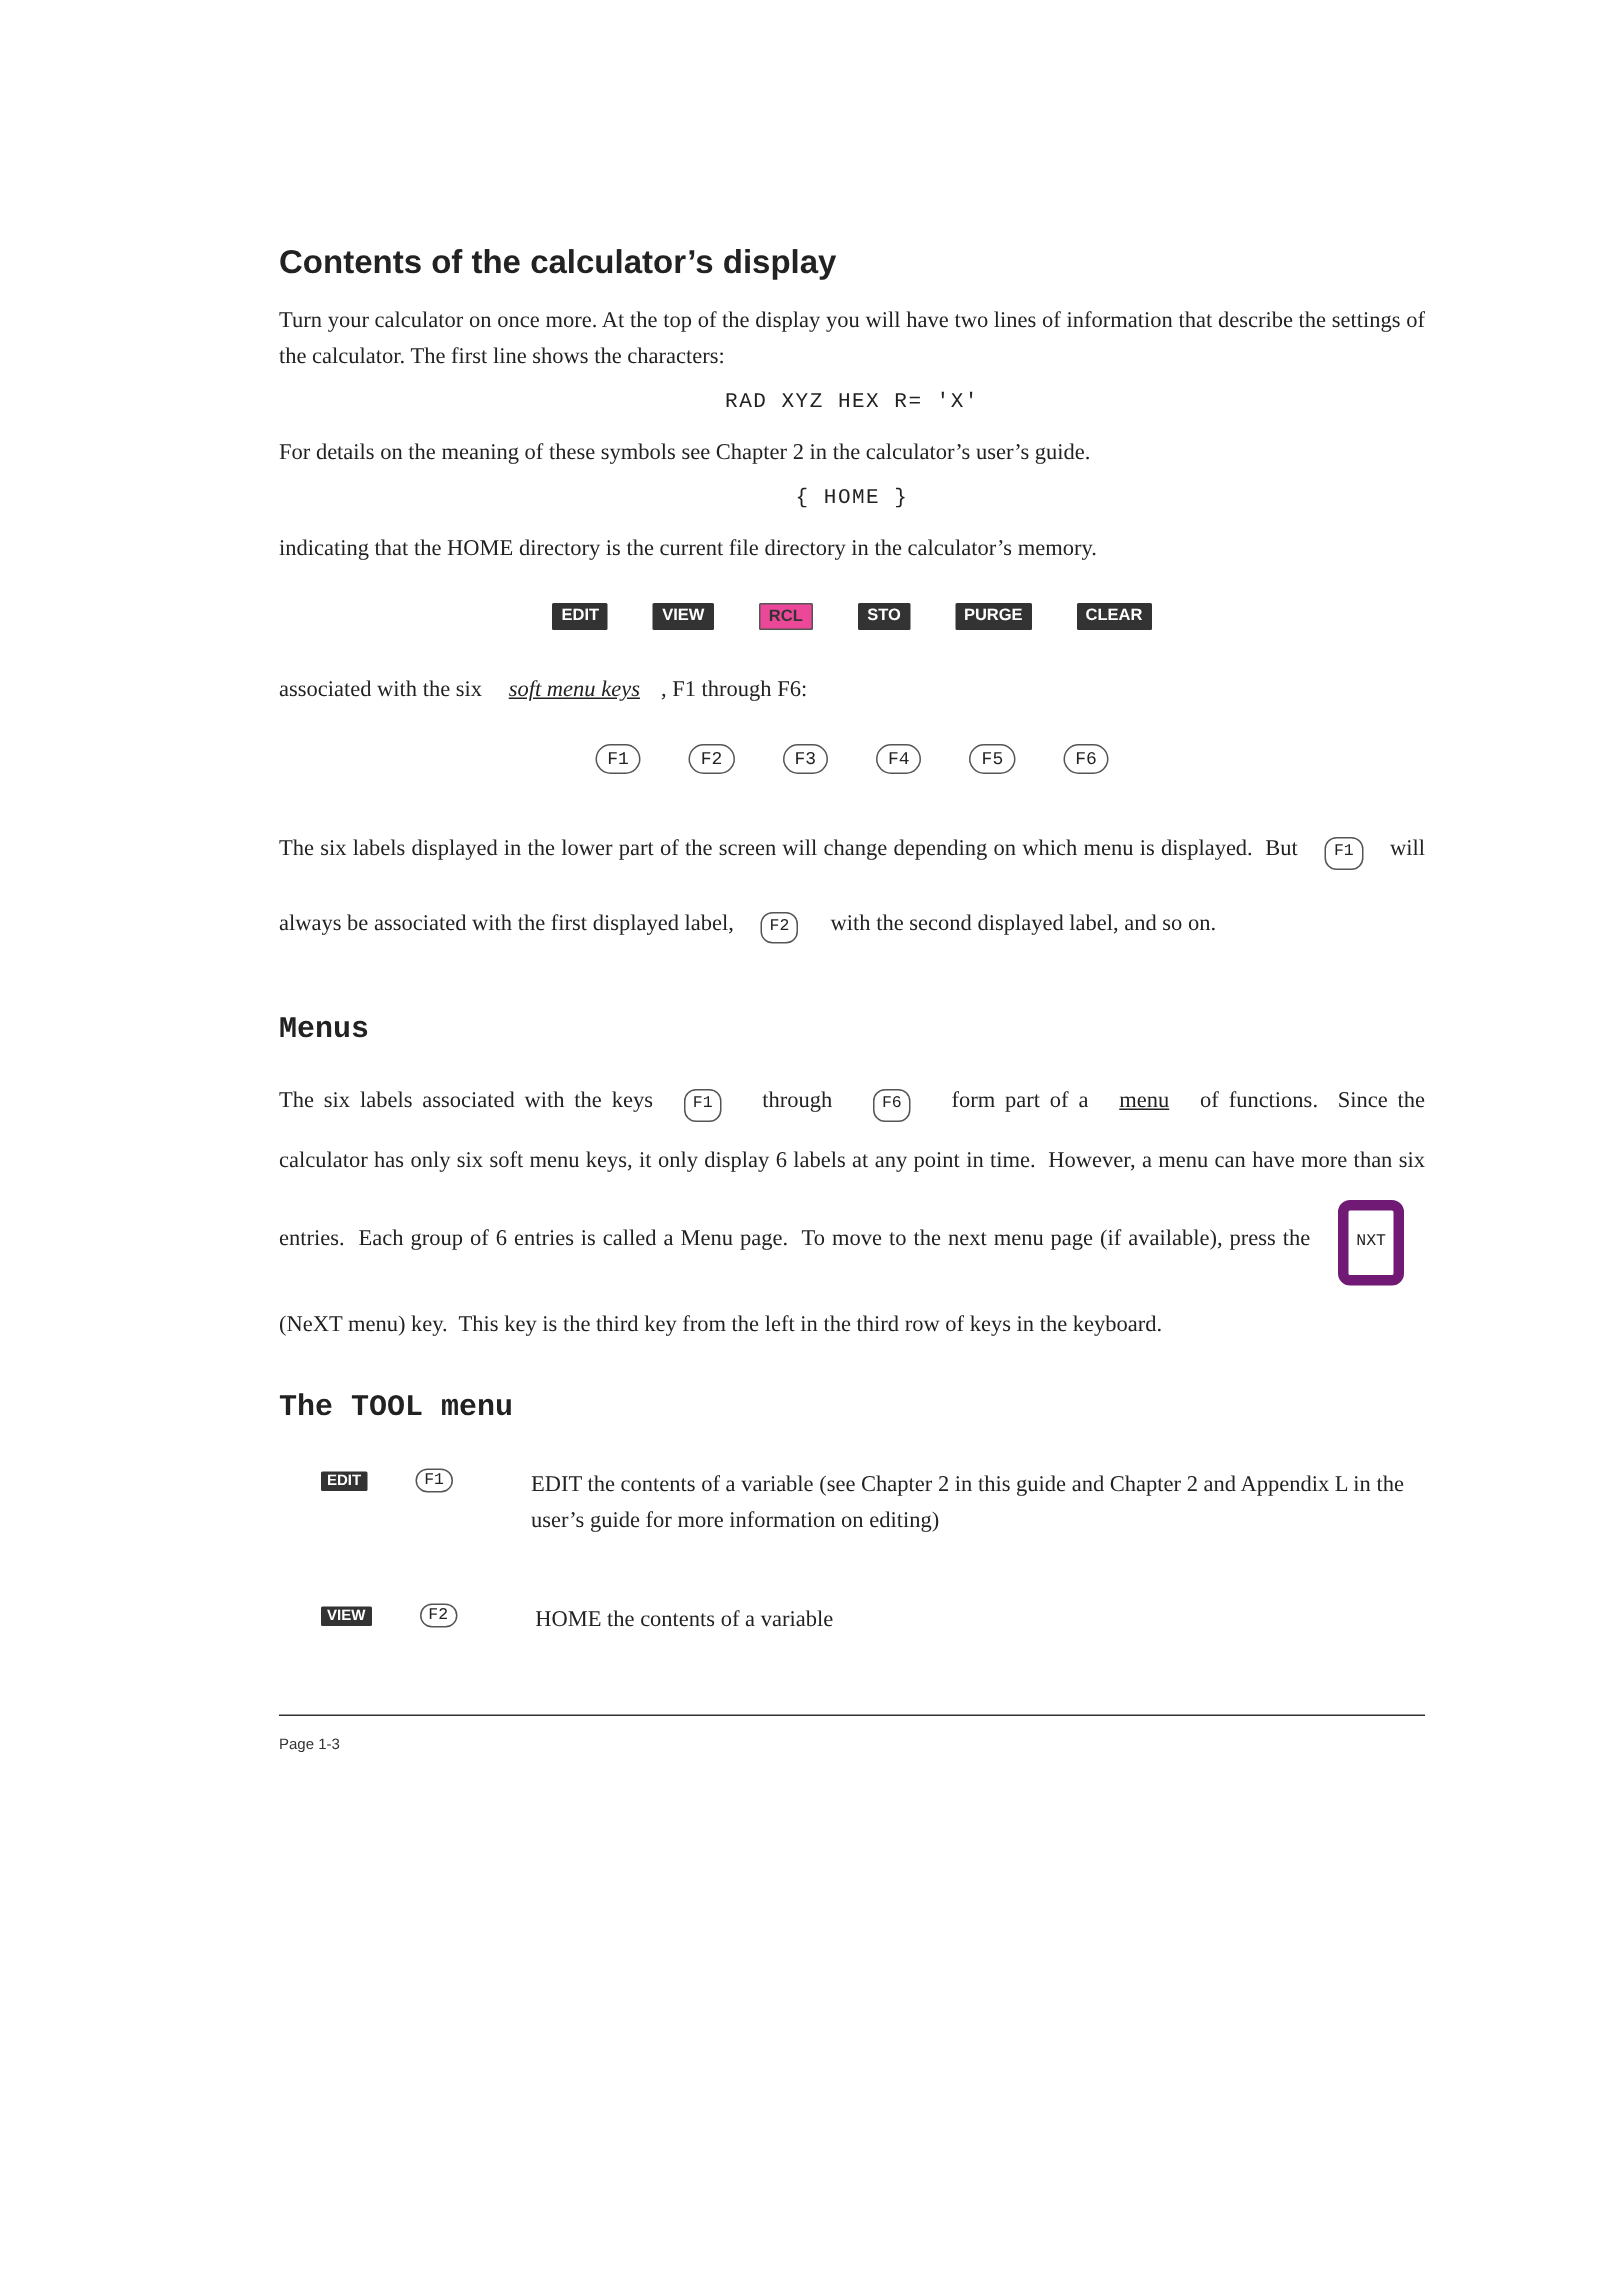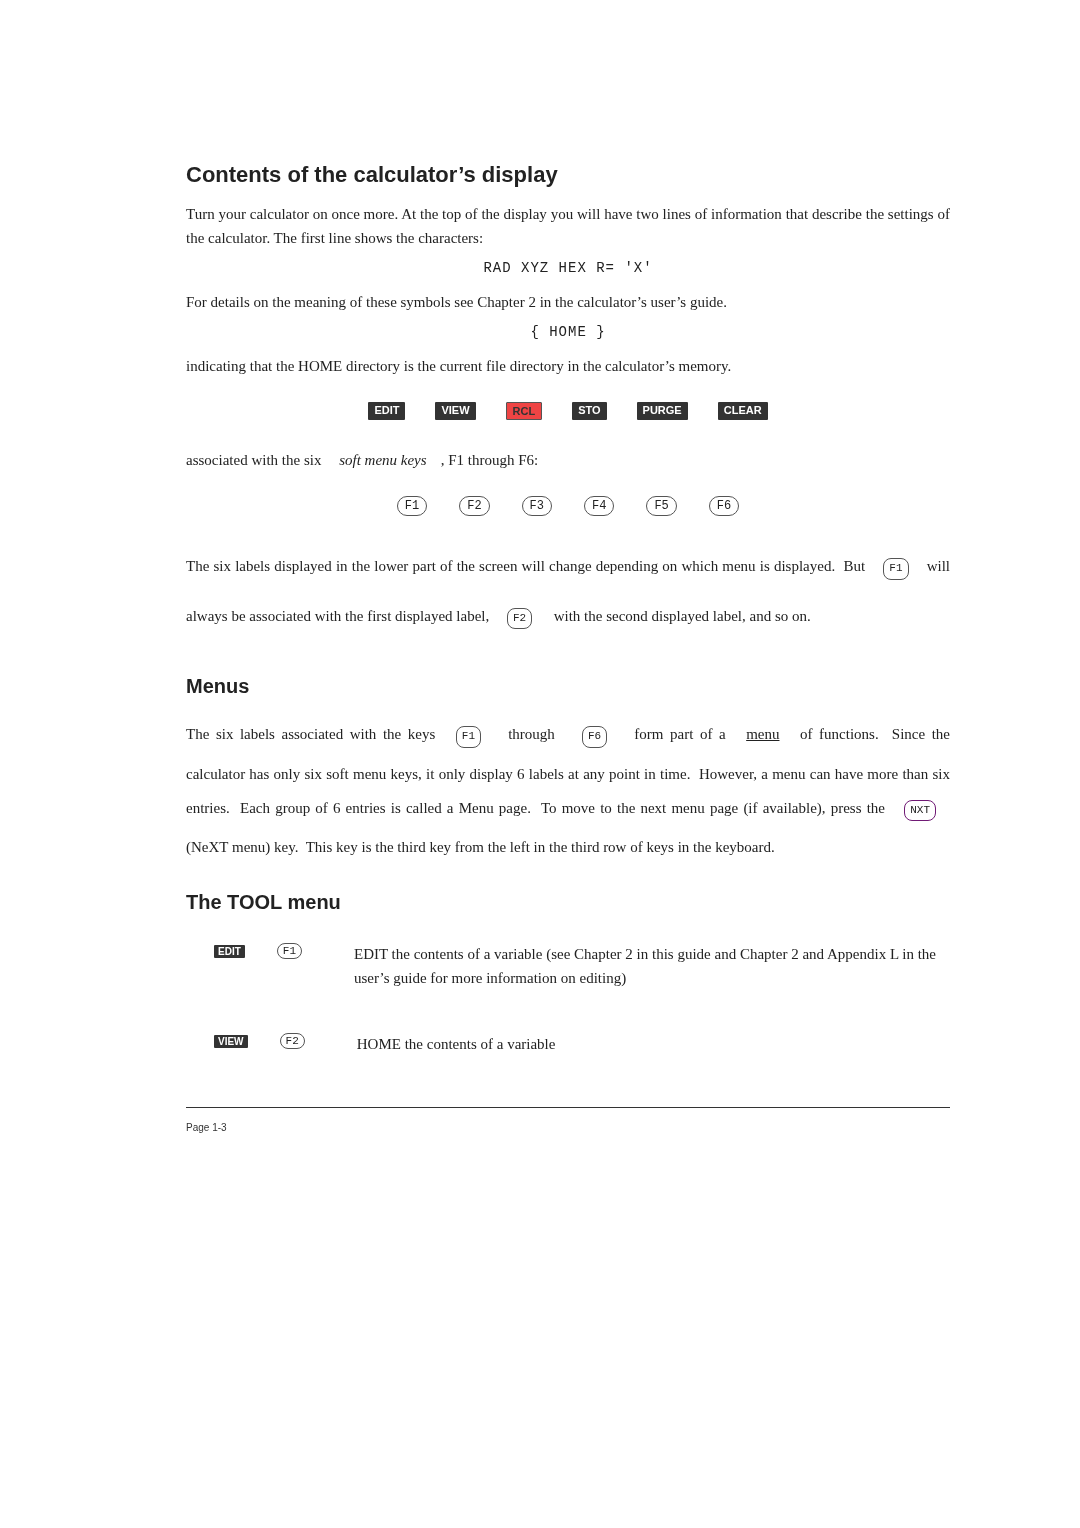--- a/index.html
+++ b/index.html
@@ -16,21 +16,21 @@
 
     h2 {
       font-family: 'Arial', sans-serif;
       font-size: 22px;
       font-weight: bold;
       margin-bottom: 14px;
       margin-top: 0;
     }
 
     h3 {
-      font-family: Liberation Sans, sans-serif;
+      font-family: Liberation Mono, monospace;
       font-size: 20px;
       font-weight: bold;
       margin-bottom: 12px;
       margin-top: 32px;
     }
 
     p {
       line-height: 1.6;
       text-align: justify;
       margin-bottom: 10px;
@@ -55,21 +55,21 @@
       background: #333;
       color: #fff;
       font-family: 'Arial', sans-serif;
       font-size: 11px;
       font-weight: bold;
       padding: 2px 6px;
       border-radius: 1px;
     }
 
     .key-label.white-bg {
-      background: #ef4444;
+      background: #ec4899;
       color: #333;
       border: 1px solid #555;
     }
 
     .fkey-group {
       display: flex;
       justify-content: center;
       gap: 4px;
       margin: 10px 0;
     }
@@ -89,29 +89,30 @@
       border: 1px solid #555;
       border-radius: 8px;
       padding: 1px 5px;
       background: #fff;
       display: inline-block;
     }
 
     .nxt-key {
       font-family: 'Courier New', Courier, monospace;
       font-size: 11px;
-      border: 1px solid #701a75;
+      border: 7px solid #701a75;
       border-radius: 8px;
-      padding: 1px 5px;
+      padding: 13px 5px;
       background: #fff;
       display: inline-block;
     }
 
     em {
       font-style: italic;
+      text-decoration: underline;
     }
 
     .edit-key-inline {
       display: inline-block;
       background: #333;
       color: #fff;
       font-family: 'Arial', sans-serif;
       font-size: 10px;
       font-weight: bold;
       padding: 1px 4px;

